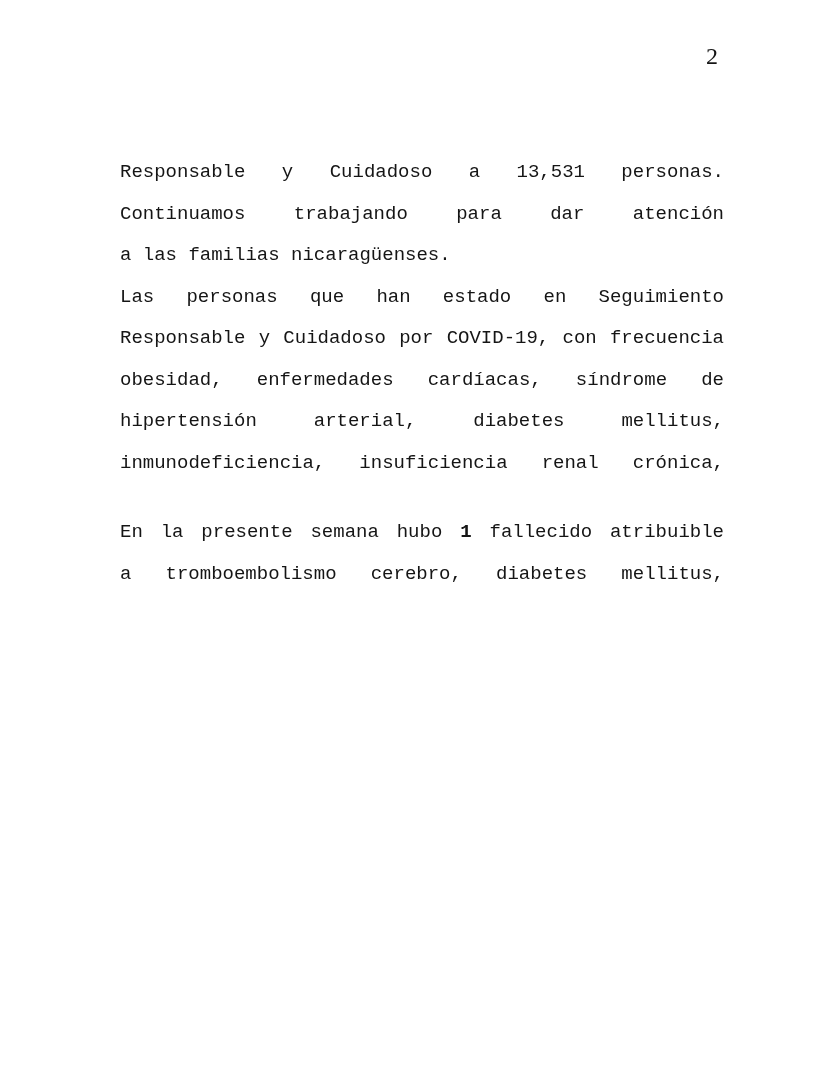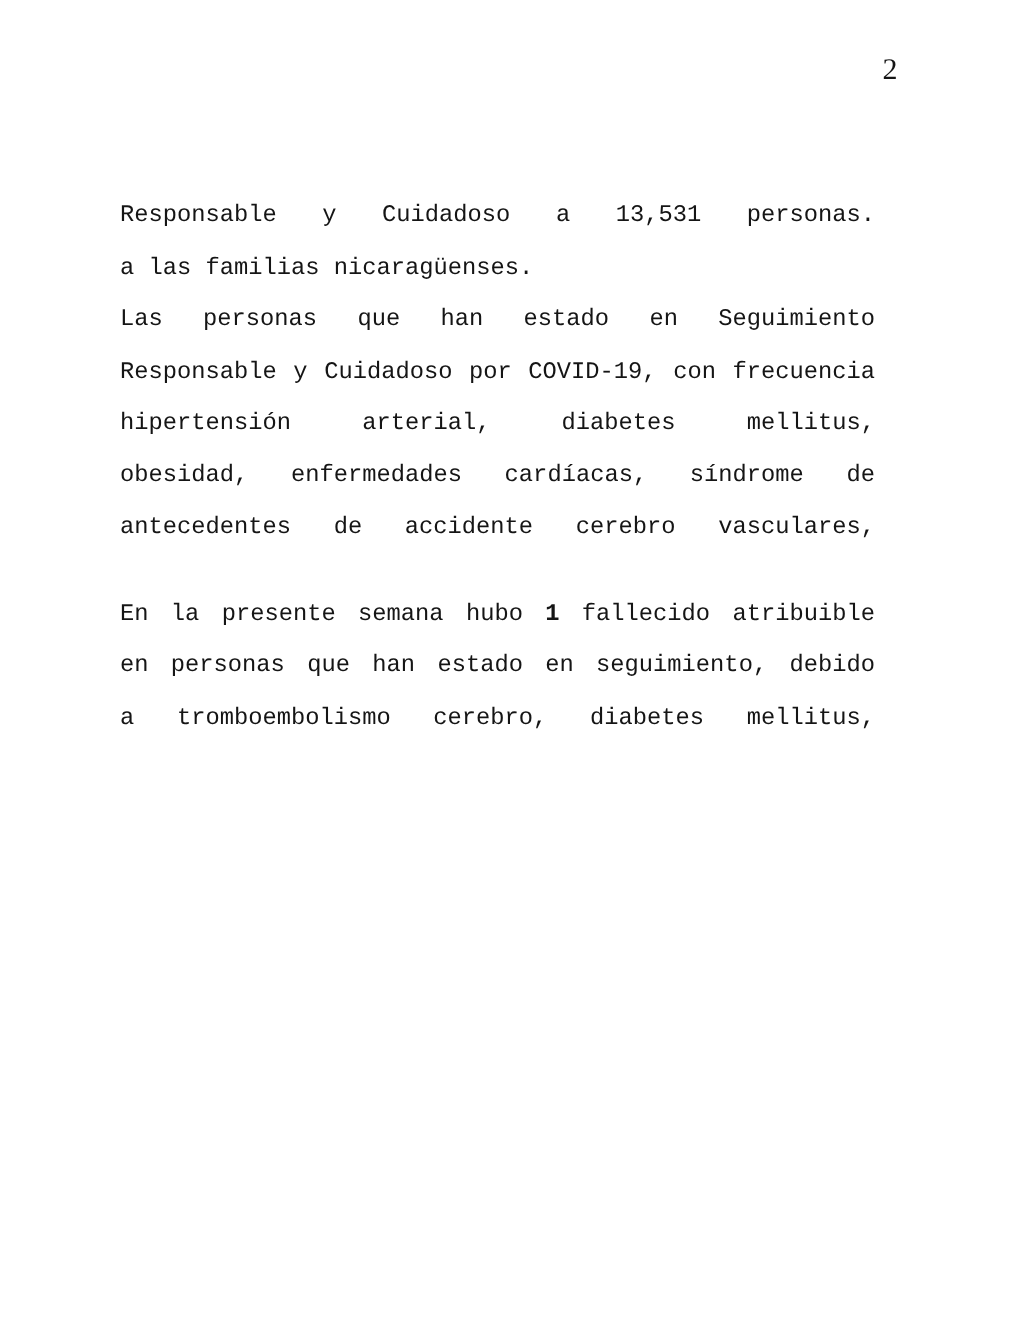--- a/index.html
+++ b/index.html
@@ -15,21 +15,21 @@
   .page-number {
     position:absolute;
     top:44px; left:700px; width:24px;
     font-family:"Liberation Serif", serif;
     font-size:24px; line-height:1;
     color:var(--text,#151515);
     text-align:center;
   }
   .text-block {
     position:absolute;
-    left:96px; top:152px; width:604px;
+    left:120px; top:152px; width:604px;
     font-family:"Liberation Mono", monospace;
     font-size:19px;
     line-height:41.5px;
     color:var(--text,#151515);
   }
   .line {
     text-align:justify;
     text-align-last:justify;
     text-justify:inter-word;
     white-space:normal;
@@ -44,31 +44,31 @@
 <body>
 
 <div class="page">
 
   <div class="page-number">2</div>
 
   <div class="text-block">
 
     <div class="para">
       <div class="line">Responsable y Cuidadoso a 13,531 personas.</div>
+      <div class="line">Continuamos trabajando para dar atención</div>
       <div class="line last">a las familias nicaragüenses.</div>
     </div>
 
     <div class="para">
       <div class="line">Las personas que han estado en Seguimiento</div>
       <div class="line">Responsable y Cuidadoso por COVID-19, con frecuencia</div>
+      <div class="line">obesidad, enfermedades cardíacas, síndrome de</div>
       <div class="line">hipertensión arterial, diabetes mellitus,</div>
-      <div class="line">obesidad, enfermedades cardíacas, síndrome de</div>
-      <div class="line">antecedentes de accidente cerebro vasculares,</div>
+      <div class="line">inmunodeficiencia, insuficiencia renal crónica,</div>
     </div>
 
     <div class="para para-gap">
       <div class="line"><span>En la presente semana hubo</span> <span class="num">1</span> <span>fallecido atribuible</span></div>
-      <div class="line">en personas que han estado en seguimiento, debido</div>
       <div class="line">a tromboembolismo cerebro, diabetes mellitus,</div>
     </div>
 
   </div>
 </div>
 
 </body></html>

